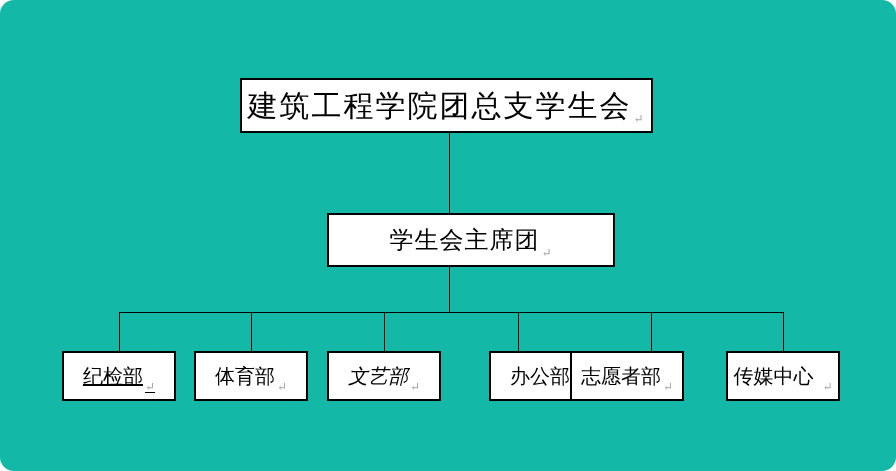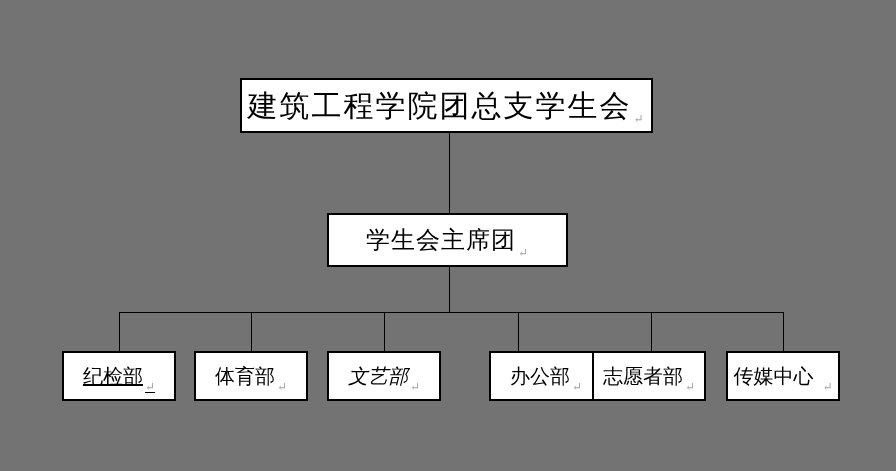--- a/index.html
+++ b/index.html
@@ -1,52 +1,53 @@
 <!DOCTYPE html>
 <html><head>
 <meta charset="utf-8">
 <style>
   * { margin: 0; padding: 0; box-sizing: border-box; }
   html, body { background: #ffffff; }
   .canvas {
     position: relative;
     width: 896px;
     height: 471px;
-    background: #737373;
+    background: #14b8a6;
     color: #000000;
     font-family: "Liberation Serif", "DejaVu Serif", serif;
     overflow: hidden;
+    border-radius: 14px;
   }
   .box {
     position: absolute;
     border: 2px solid #000000;
     background: #ffffff;
     display: flex;
     align-items: center;
     justify-content: center;
     white-space: nowrap;
     line-height: 1;
   }
   .box-root {
     left: 240px; top: 78px; width: 413px; height: 55px;
     font-size: 30px; letter-spacing: 2px;
   }
   .box-mid {
-    left: 327px; top: 213px; width: 241px; height: 54px;
+    left: 327px; top: 213px; width: 288px; height: 54px;
     font-size: 24px; letter-spacing: 1px;
   }
   .box-dept {
     top: 351px; width: 114px; height: 50px;
     font-size: 20px;
   }
   .dept-0 { left: 62px; text-decoration: underline; }
   .dept-1 { left: 194px; }
   .dept-2 { left: 327px; font-style: italic; }
   .dept-3 { left: 461px; margin-left: 28px; }
-  .dept-4 { left: 592px; justify-content: center; }
+  .dept-4 { left: 570px; justify-content: center; }
   .dept-5 { left: 726px; gap: 7px; }
   .pmark {
     color: #a6a6a6;
     font-size: 12px;
     margin-left: 2px;
     align-self: flex-end;
     margin-bottom: 6px;
   }
   .vline, .hline { position: absolute; background: #000000; }
   .line-root-mid  { left: 449px; top: 131px; width: 1px; height: 82px; }

